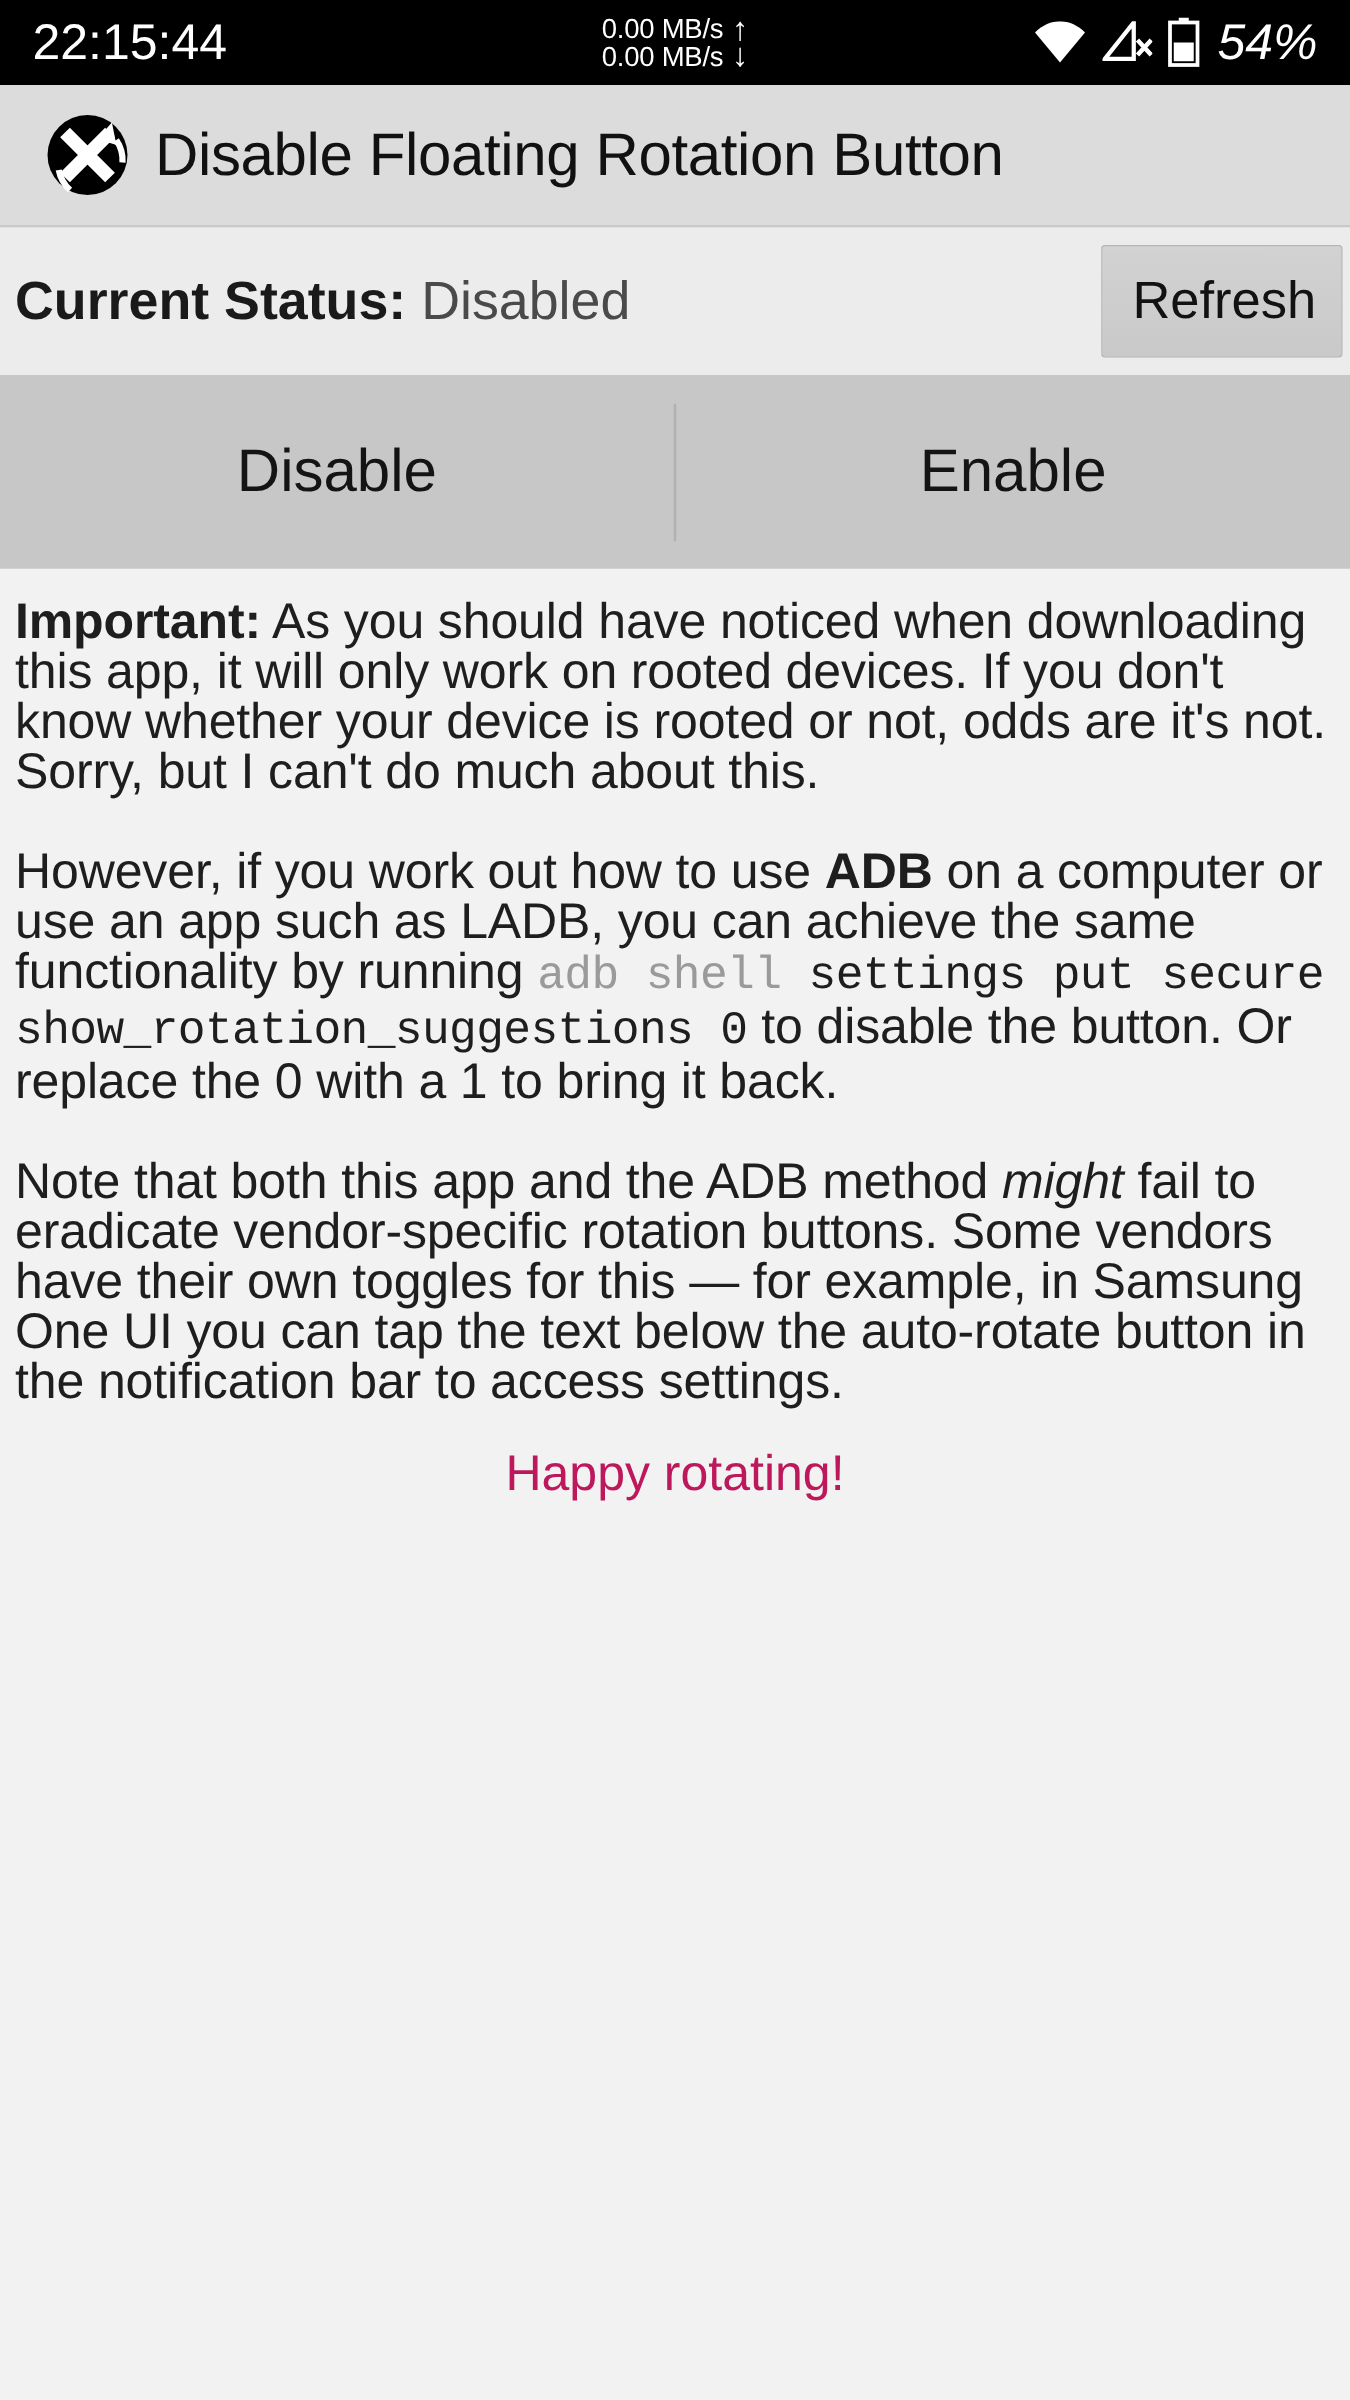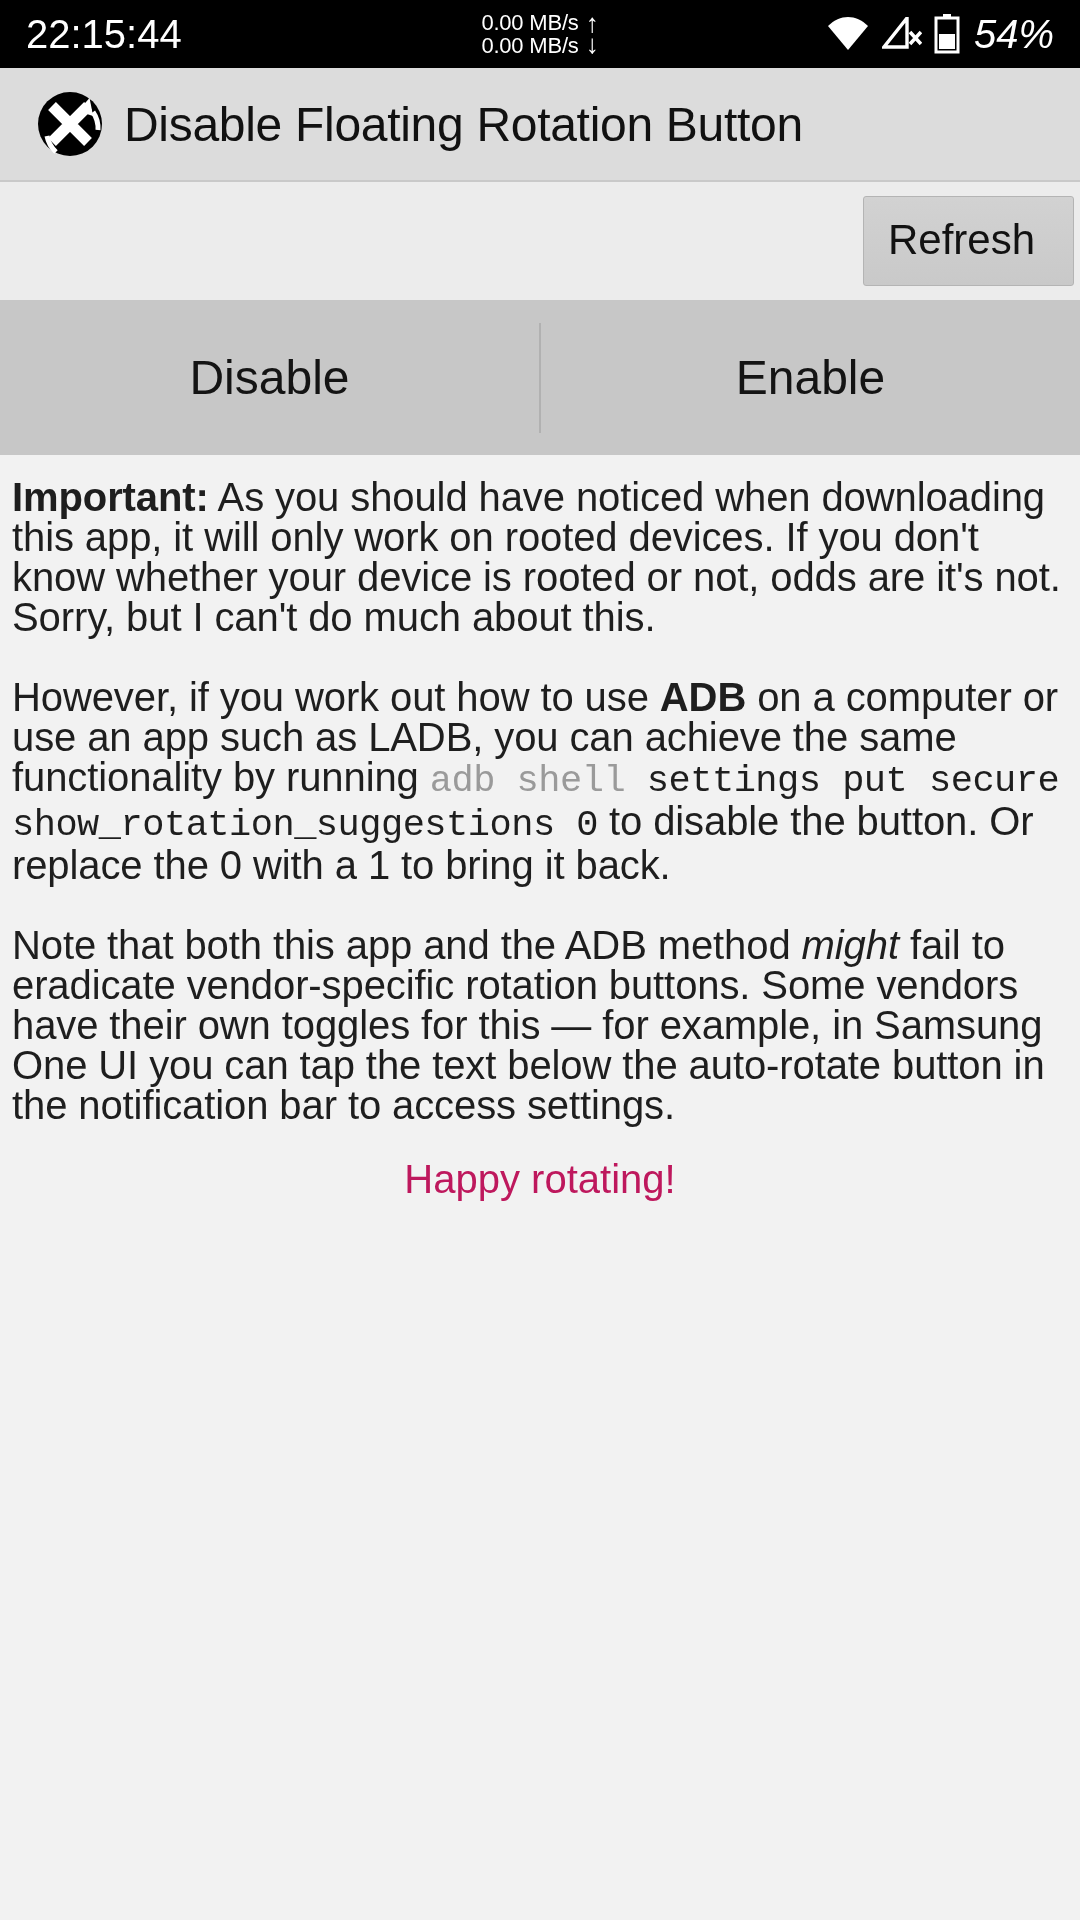--- a/index.html
+++ b/index.html
@@ -126,21 +126,21 @@
   }
   .status-value { color: #4a4a4a; }
   .refresh-btn {
     margin-left: auto;
     background: linear-gradient(#d2d2d2, #c9c9c9);
     border: 1px solid #b4b4b4;
     border-radius: 3px;
     color: #121212;
     font-size: 42px;
     font-family: "Liberation Sans", sans-serif;
-    padding: 22px 38px 24px 24px;
+    padding: 22px 20px 24px 24px;
     min-width: 192px;
     text-align: center;
     line-height: 1;
     cursor: pointer;
   }
 
   
   .actionrow {
     flex: 0 0 155px;
     background: #c7c7c7;
@@ -254,20 +254,23 @@
         <path d="M40 40 L58 22 M40 40 L22 58 M40 40 L58 58 M40 40 L22 22" stroke="#ffffff" stroke-width="11" stroke-linecap="butt"></path>
         <path d="M 63 28 A 29 29 0 0 1 68 46" fill="none" stroke="#ffffff" stroke-width="5"></path>
         <path d="M 17 52 A 29 29 0 0 0 26 68" fill="none" stroke="#ffffff" stroke-width="5"></path>
         <path d="M57 14 L66 30 L50 30 Z" fill="#ffffff" transform="rotate(18 58 22)"></path>
       </svg>
     </span>
     <span class="app-title">Disable Floating Rotation Button</span>
   </div>
 
   <div class="statusrow">
+    <div class="status-text">
+      <b>Current Status:</b><span>&nbsp;</span><span class="status-value">Disabled</span>
+    </div>
     <button class="refresh-btn">Refresh</button>
   </div>
 
   <div class="actionrow">
     <button class="action-btn">Disable</button>
     <div class="action-divider"></div>
     <button class="action-btn">Enable</button>
   </div>
 
   <div class="content">

